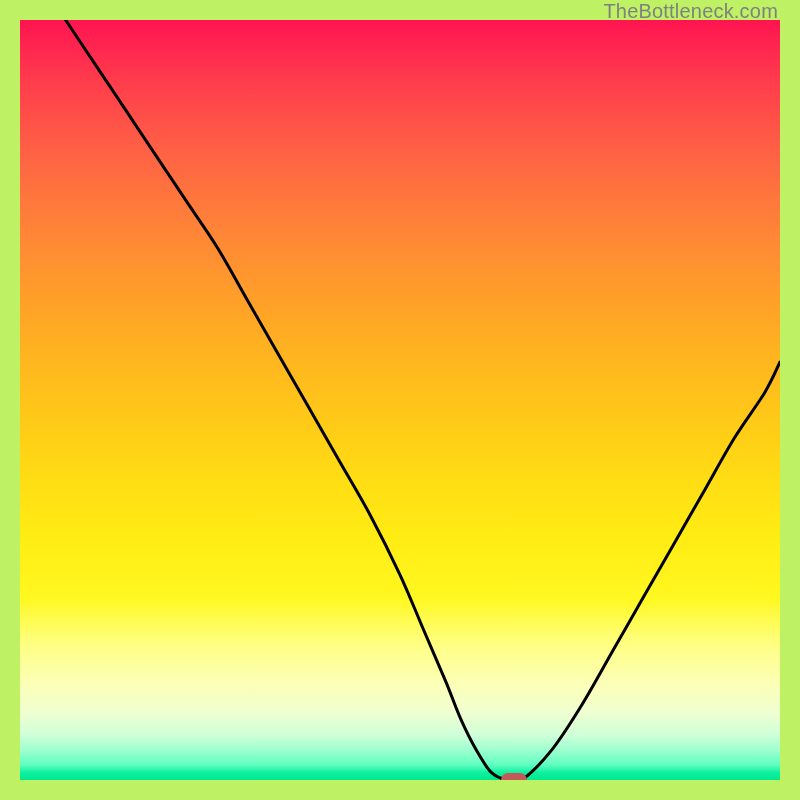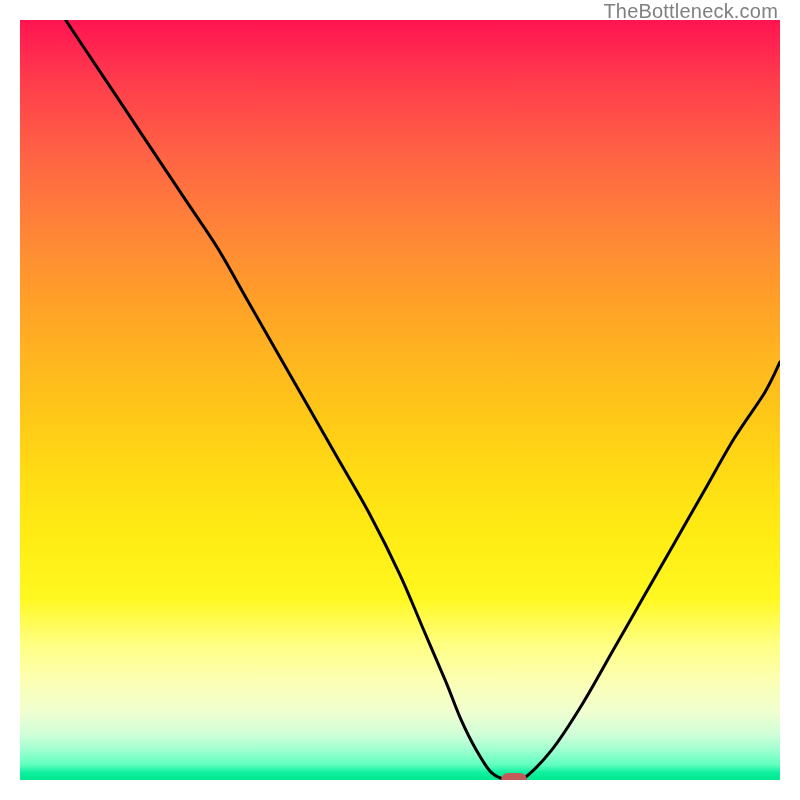--- a/index.html
+++ b/index.html
@@ -7,21 +7,21 @@
     padding: 0;
     width: 800px;
     height: 800px;
     overflow: hidden;
     background: #000;
   }
   .container {
     position: relative;
     width: 800px;
     height: 800px;
-    background: #ffffff;
+    background: #bef264;
   }
   .plot-area {
     position: absolute;
     left: 20px;
     top: 20px;
     width: 760px;
     height: 760px;
     overflow: hidden;
   }
   .gradient-bg {

